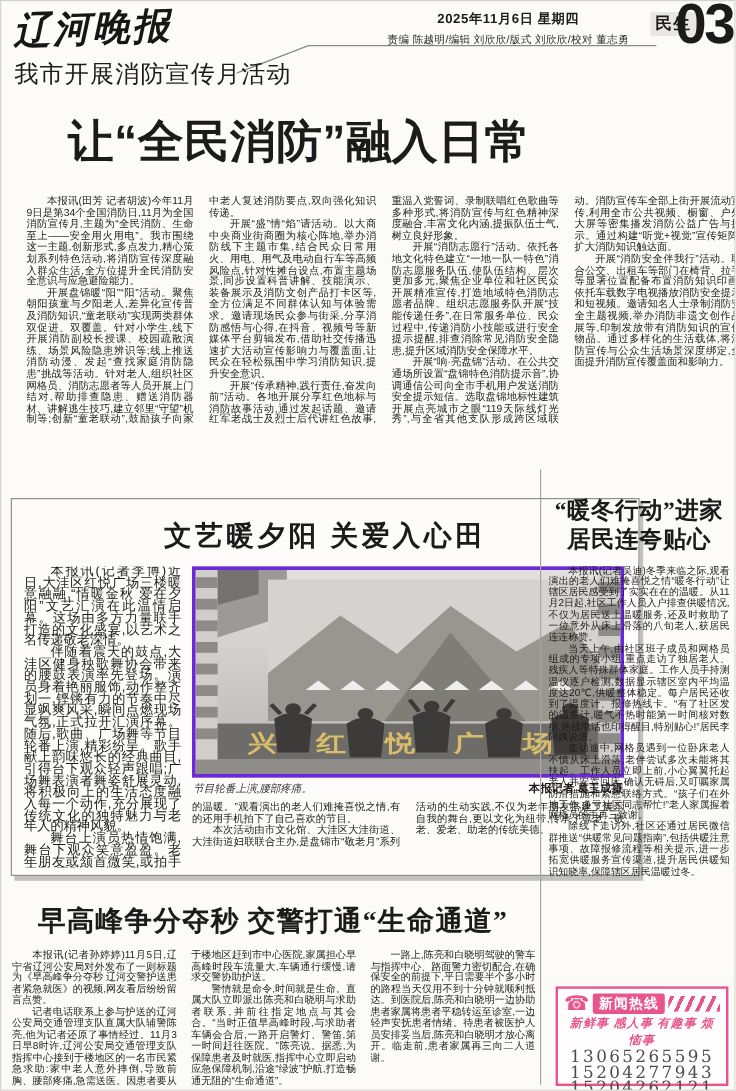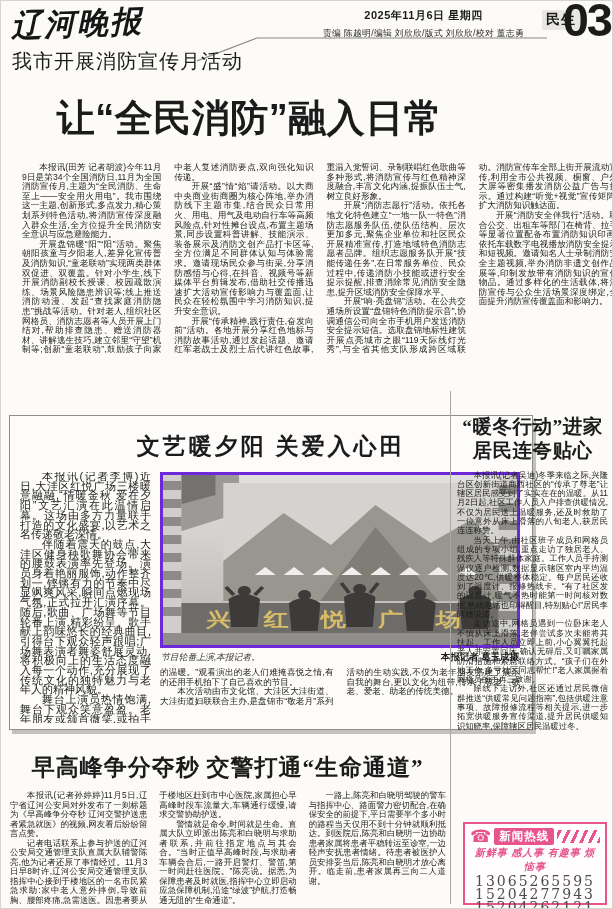--- a/index.html
+++ b/index.html
@@ -178,40 +178,40 @@
               <circle cx="196" cy="120" r="5"></circle>
                 <path d="M184,128 Q196,118 208,128 L206,156 L186,156 Z"></path>
               <circle cx="238" cy="116" r="5"></circle>
                 <path d="M226,124 Q238,114 250,124 L248,154 L228,154 Z"></path>
             </g>
 
             <rect x="0" y="158" width="270" height="12" fill="#8f8e8b"></rect>
           </svg>
         </div>
         <div class="caption-row">
-          <span class="caption-left">节目轮番上演,本报记者。</span>
+          <span class="caption-left">节目轮番上演,腰部疼痛。</span>
           <span class="caption-right">本报记者 葛玉成摄</span>
         </div>
         <div class="culture-cols">
             <p>的温暖。”观看演出的老人们难掩喜悦之情,有的还用手机拍下了自己喜欢的节目。</p>
             <p>本次活动由市文化馆、大洼区大洼街道、大洼街道妇联联合主办,是盘锦市“敬老月”系列活动的生动实践,不仅为老年朋友搭建了展示自我的舞台,更以文化为纽带,传承了尊老、敬老、爱老、助老的传统美德。</p>
           </div>
       </div>
     </div>
   </div>
 
   <div class="vrule"></div>
 
   <div class="warmth">
     <div class="warmth-title">
       <div>“暖冬行动”进家</div>
       <div>居民连夸贴心</div>
     </div>
     <div class="warmth-body">
-        <p class="news-p">本报讯(记者吴迪)冬季来临之际,兴隆台区创新街道商西社区的“传承了尊老”让辖区居民感受到了实实在在的温暖。从11月2日起,社区工作人员入户排查供暖情况,不仅为居民送上温暖服务,还及时救助了一位意外从床上滑落的八旬老人,获居民连连称赞。</p>
+        <p class="news-p">本报讯(记者吴迪)冬季来临之际,观看演出的老人们难掩喜悦之情“暖冬行动”让辖区居民感受到了实实在在的温暖。从11月2日起,社区工作人员入户排查供暖情况,不仅为居民送上温暖服务,还及时救助了一位意外从床上滑落的八旬老人,获居民连连称赞。</p>
         <p class="news-p">当天上午,由社区班子成员和网格员组成的专项小组,重点走访了独居老人、残疾人等特殊群体家庭。工作人员手持测温仪逐户检测,数据显示辖区室内平均温度达20℃,供暖整体稳定。每户居民还收到了温度计、报修热线卡。“有了社区发的温度计,暖气不热时能第一时间核对数据,热线电话也印得醒目,特别贴心!”居民李阿姨说道。</p>
         <p class="news-p">走访途中,网格员遇到一位卧床老人不慎从床上滑落,老伴尝试多次未能将其扶起。工作人员立即上前,小心翼翼托起老人并安置回床,确认无碍后,又叮嘱家属防滑措施和紧急联络方式。“孩子们在外地工作,多亏社区同志帮忙!”老人家属握着网格员的手再三致谢。</p>
         <p class="news-p">除线下走访外,社区还通过居民微信群推送“供暖常见问题指南”,包括供暖注意事项、故障报修流程等相关提示,进一步拓宽供暖服务宣传渠道,提升居民供暖知识知晓率,保障辖区居民温暖过冬。</p>
       </div>
   </div>
 
   <div class="traffic-title">早高峰争分夺秒 交警打通“生命通道”</div>
   <div class="traffic-body">
       <p class="news-p">本报讯(记者孙婷婷)11月5日,辽宁省辽河公安局对外发布了一则标题为《早高峰争分夺秒 辽河交警护送患者紧急就医》的视频,网友看后纷纷留言点赞。</p>
       <p class="news-p">记者电话联系上参与护送的辽河公安局交通管理支队直属大队辅警陈亮,他为记者还原了事情经过。11月3日早8时许,辽河公安局交通管理支队指挥中心接到于楼地区的一名市民紧急求助:家中老人意外摔倒,导致前胸、腰部疼痛,急需送医。因患者要从于楼地区赶到市中心医院,家属担心早高峰时段车流量大,车辆通行缓慢,请求交警协助护送。</p>

